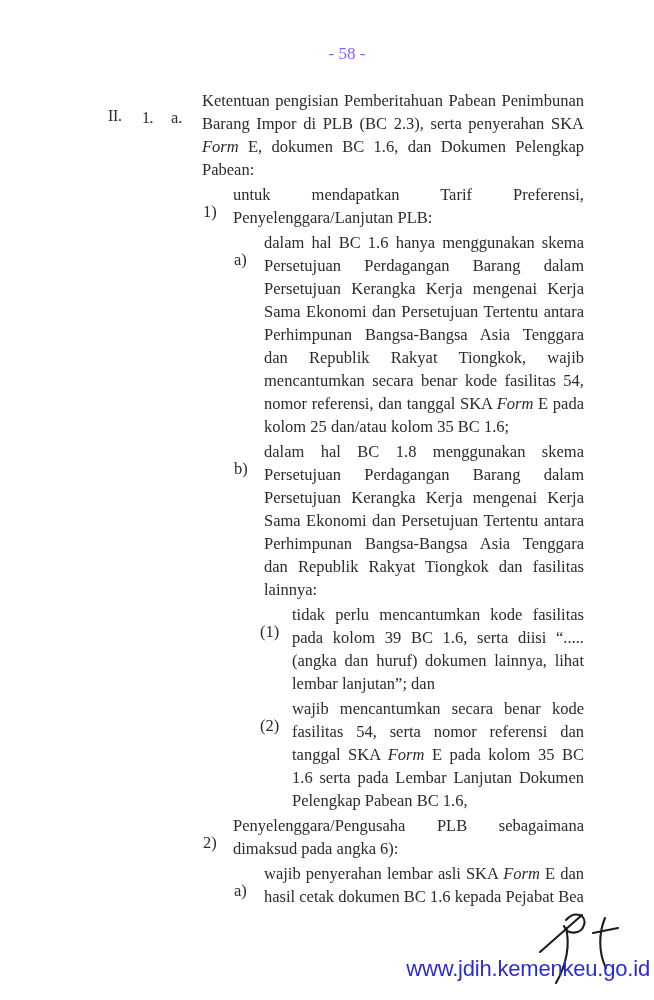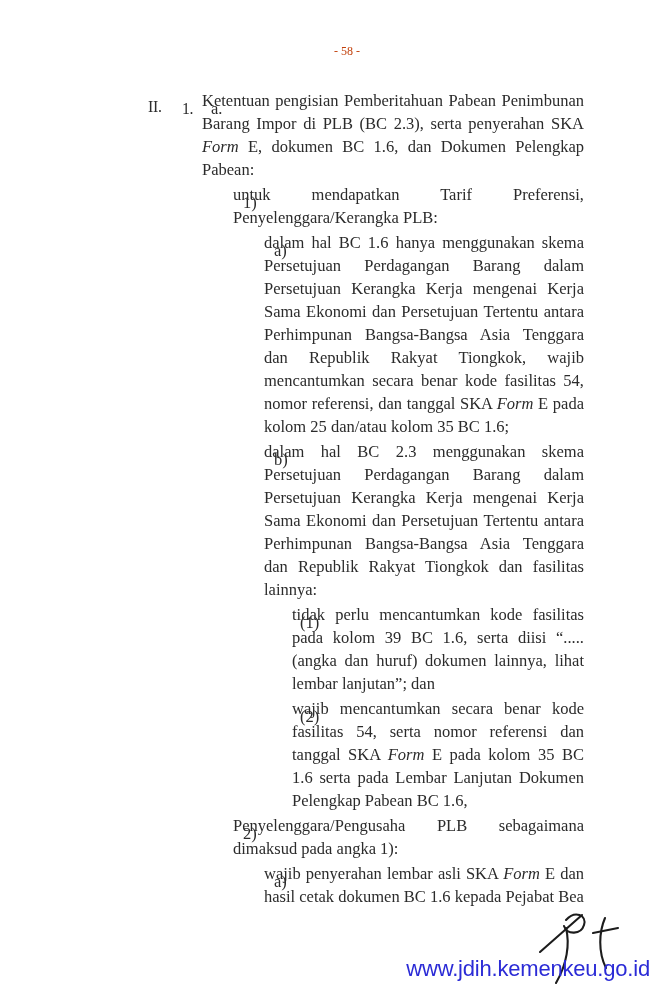--- a/index.html
+++ b/index.html
@@ -6,40 +6,40 @@
   .page{
     position:relative;
     width:654px;height:1000px;
     background:#ffffff;
     font-family:"Liberation Serif","DejaVu Serif",serif;
     overflow:hidden;
   }
   .page-number{
     position:absolute;top:44px;left:0;right:0;
     text-align:center;
-    font-size:12px;
-    color:#c2410c;
+    font-size:17px;
+    color:#8b5cf6;
     padding-left:40px;
   }
   .doc{
     position:absolute;top:87px;left:0;right:0;
     font-size:16.5px;
     line-height:23px;
   }
   .block{
     position:relative;
     text-align:justify;
     margin-top:2px;
   }
   .block:first-child{margin-top:0;}
   .block.caps{
     font-size:15.8px;
     letter-spacing:-0.3px;
   }
-  .marker{position:absolute;top:8px;margin-left:40px;}
+  .marker{position:absolute;top:17px;}
   .it{font-style:italic;}
   .footer-url{
     position:absolute;
     top:956px;right:4px;
     font-family:"Liberation Sans","DejaVu Sans",sans-serif;
     font-size:22px;
     letter-spacing:-0.2px;
     text-decoration:none;
     cursor:pointer;
   }
@@ -60,36 +60,36 @@
       <div class="block caps" style="margin-left: 137px; width: 447px;">
     <span class="marker" style="left: -29px;">II.</span>
   </div>
       <div class="block caps" style="margin-left: 170px; width: 414px;">
     <span class="marker" style="left: -28px;">1.</span>
   </div>
       <div class="block" style="margin-left: 202px; width: 382px;">
     <span class="marker" style="left: -31px;">a.</span><span class="text"><span>Ketentuan pengisian Pemberitahuan Pabean Penimbunan Barang Impor di PLB (BC 2.3), serta penyerahan SKA </span><span class="it">Form</span><span> E, dokumen BC 1.6, dan Dokumen Pelengkap Pabean:</span></span>
   </div>
       <div class="block" style="margin-left: 233px; width: 351px;">
-    <span class="marker" style="left: -30px;">1)</span><span class="text"><span>untuk mendapatkan Tarif Preferensi, Penyelenggara/Kerangka PLB:</span></span>
+    <span class="marker" style="left: -30px;">1)</span><span class="text"><span>untuk mendapatkan Tarif Preferensi, Penyelenggara/Lanjutan PLB:</span></span>
   </div>
       <div class="block" style="margin-left: 264px; width: 320px;">
     <span class="marker" style="left: -30px;">a)</span><span class="text"><span>dalam hal BC 1.6 hanya menggunakan skema Persetujuan Perdagangan Barang dalam Persetujuan Kerangka Kerja mengenai Kerja Sama Ekonomi dan Persetujuan Tertentu antara Perhimpunan Bangsa-Bangsa Asia Tenggara dan Republik Rakyat Tiongkok, wajib mencantumkan secara benar kode fasilitas 54, nomor referensi, dan tanggal SKA </span><span class="it">Form</span><span> E pada kolom 25 dan/atau kolom 35 BC 1.6;</span></span>
   </div>
       <div class="block" style="margin-left: 264px; width: 320px;">
-    <span class="marker" style="left: -30px;">b)</span><span class="text"><span>dalam hal BC 2.3 menggunakan skema Persetujuan Perdagangan Barang dalam Persetujuan Kerangka Kerja mengenai Kerja Sama Ekonomi dan Persetujuan Tertentu antara Perhimpunan Bangsa-Bangsa Asia Tenggara dan Republik Rakyat Tiongkok dan fasilitas lainnya:</span></span>
+    <span class="marker" style="left: -30px;">b)</span><span class="text"><span>dalam hal BC 1.8 menggunakan skema Persetujuan Perdagangan Barang dalam Persetujuan Kerangka Kerja mengenai Kerja Sama Ekonomi dan Persetujuan Tertentu antara Perhimpunan Bangsa-Bangsa Asia Tenggara dan Republik Rakyat Tiongkok dan fasilitas lainnya:</span></span>
   </div>
       <div class="block" style="margin-left: 292px; width: 292px;">
     <span class="marker" style="left: -32px;">(1)</span><span class="text"><span>tidak perlu mencantumkan kode fasilitas pada kolom 39 BC 1.6, serta diisi “.....(angka dan huruf) dokumen lainnya, lihat lembar lanjutan”; dan</span></span>
   </div>
       <div class="block" style="margin-left: 292px; width: 292px;">
     <span class="marker" style="left: -32px;">(2)</span><span class="text"><span>wajib mencantumkan secara benar kode fasilitas 54, serta nomor referensi dan tanggal SKA </span><span class="it">Form</span><span> E pada kolom 35 BC 1.6 serta pada Lembar Lanjutan Dokumen Pelengkap Pabean BC 1.6,</span></span>
   </div>
       <div class="block" style="margin-left: 233px; width: 351px;">
-    <span class="marker" style="left: -30px;">2)</span><span class="text"><span>Penyelenggara/Pengusaha PLB sebagaimana dimaksud pada angka 1):</span></span>
+    <span class="marker" style="left: -30px;">2)</span><span class="text"><span>Penyelenggara/Pengusaha PLB sebagaimana dimaksud pada angka 6):</span></span>
   </div>
       <div class="block" style="margin-left: 264px; width: 320px;">
     <span class="marker" style="left: -30px;">a)</span><span class="text"><span>wajib penyerahan lembar asli SKA </span><span class="it">Form</span><span> E dan hasil cetak dokumen BC 1.6 kepada Pejabat Bea</span></span>
   </div>
     </div>
 
   <svg class="paraf" viewBox="0 0 94 82" aria-hidden="true">
     <g fill="none" stroke="#1c1c1c" stroke-width="2.1" stroke-linecap="round">
       <path d="M 12,44 L 54,7" stroke="#1c1c1c"></path>
       <path d="M 38,12 C 47,2 59,7 56,17 C 53,27 39,27 36,18" stroke="#1c1c1c"></path>

